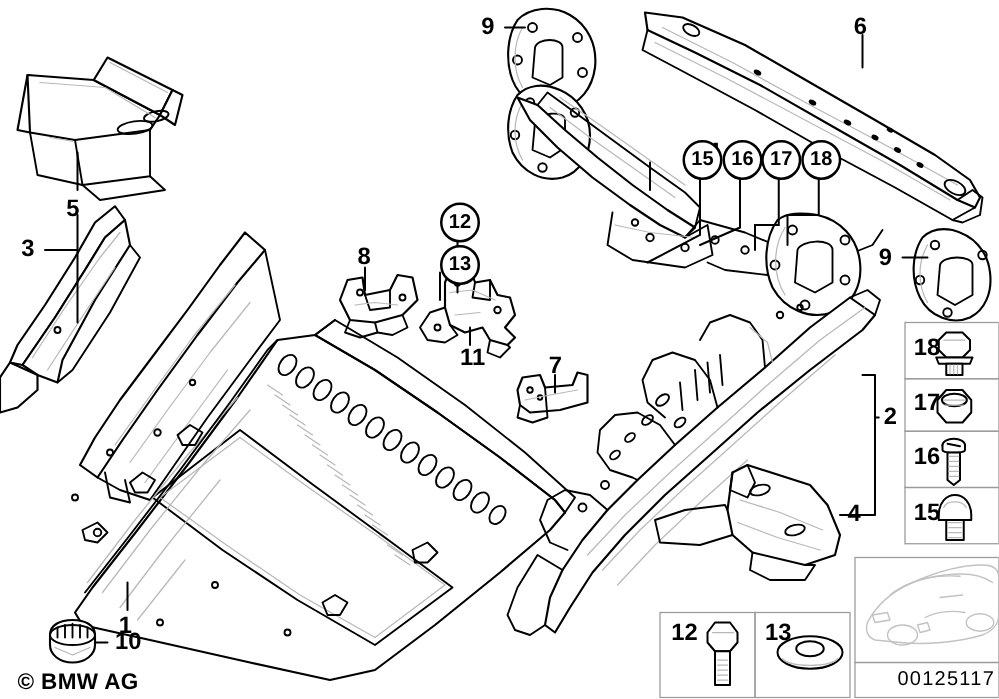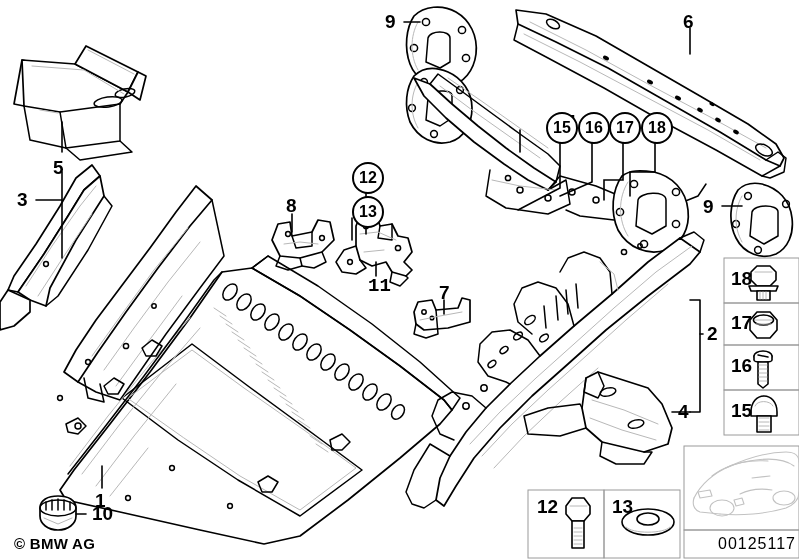--- a/index.html
+++ b/index.html
@@ -6,21 +6,21 @@
   body{width:799px;height:559px;overflow:hidden;
        font-family:"Liberation Sans", sans-serif;}
   #stage{position:relative;width:799px;height:559px;background:#fff;}
   #stage svg{position:absolute;left:0;top:0;}
   .callout{position:absolute;font-weight:bold;font-size:19px;color:#000;
            line-height:1;white-space:nowrap;}
   .circ{position:absolute;width:28px;height:28px;border:2.2px solid #000;
         border-radius:50%;background:#fff;display:flex;align-items:center;
         justify-content:center;font-weight:bold;font-size:16px;color:#000;}
   .legend-num{position:absolute;font-weight:bold;font-size:19px;color:#000;}
-  .copyright{position:absolute;font-weight:bold;font-size:15px;color:#000;
+  .copyright{position:absolute;font-weight:bold;font-size:18px;color:#000;
              letter-spacing:.3px;}
   .diagid{position:absolute;font-size:16px;color:#000;letter-spacing:1px;margin-left:28px;}
 </style>
 </head>
 <body>
 
 <div id="stage">
 
 <svg width="799" height="559" viewBox="0 0 799 559">
   <defs>
@@ -459,21 +459,21 @@
   </g>
 </svg>
 
 <div class="callout" style="left:385px;top:12px;">9</div>
 <div class="callout" style="left:683px;top:12px;">6</div>
 <div class="callout" style="left:53px;top:158px;">5</div>
 <div class="callout" style="left:17px;top:190px;">3</div>
 <div class="callout" style="left:510px;top:112px;margin-left:45px;">14</div>
 <div class="callout" style="left:703px;top:197px;">9</div>
 <div class="callout" style="left:286px;top:196px;">8</div>
-<div class="callout" style="left:368px;top:277px;font-family:Liberation Mono, monospace;">11</div>
+<div class="callout" style="left:368px;top:277px;">11</div>
 <div class="callout" style="left:439px;top:283px;">7</div>
 <div class="callout" style="left:707px;top:324px;">2</div>
 <div class="callout" style="left:678px;top:402px;">4</div>
 <div class="callout" style="left:95px;top:491px;">1</div>
 <div class="callout" style="left:92px;top:504px;">10</div>
 
 <div class="circ" style="left:546px;top:112px;">15</div>
 <div class="circ" style="left:578px;top:112px;">16</div>
 <div class="circ" style="left:609px;top:112px;">17</div>
 <div class="circ" style="left:641px;top:112px;">18</div>

